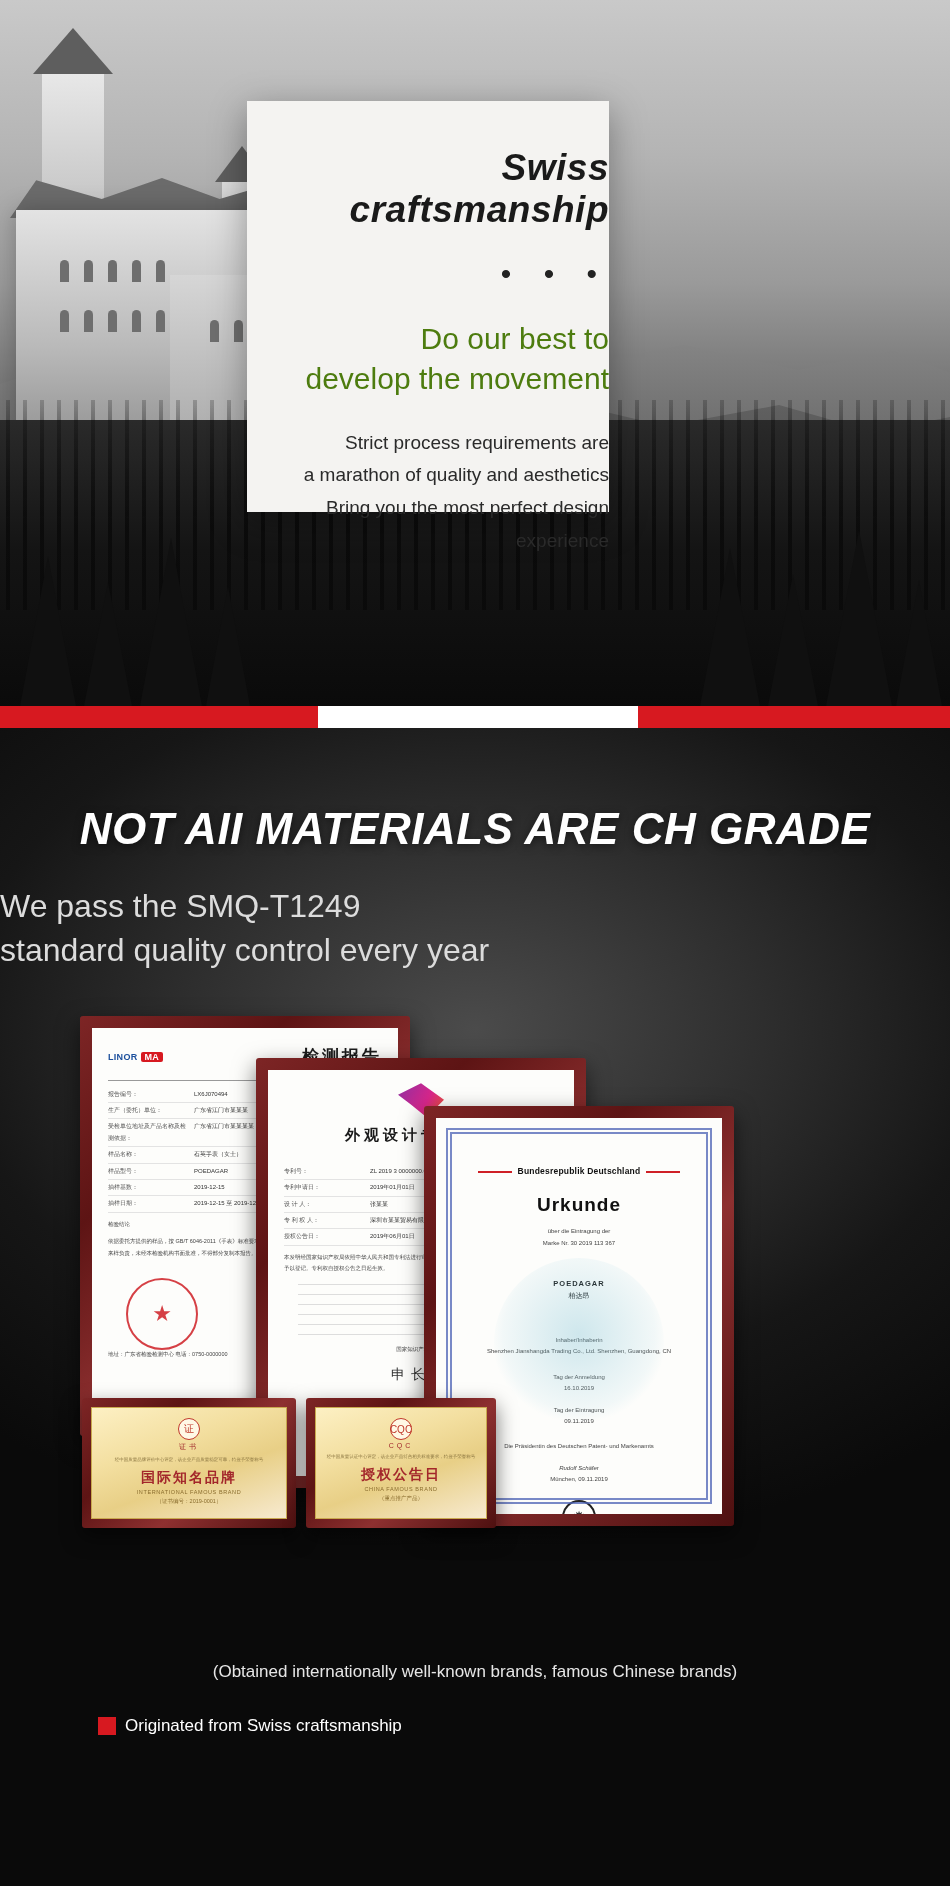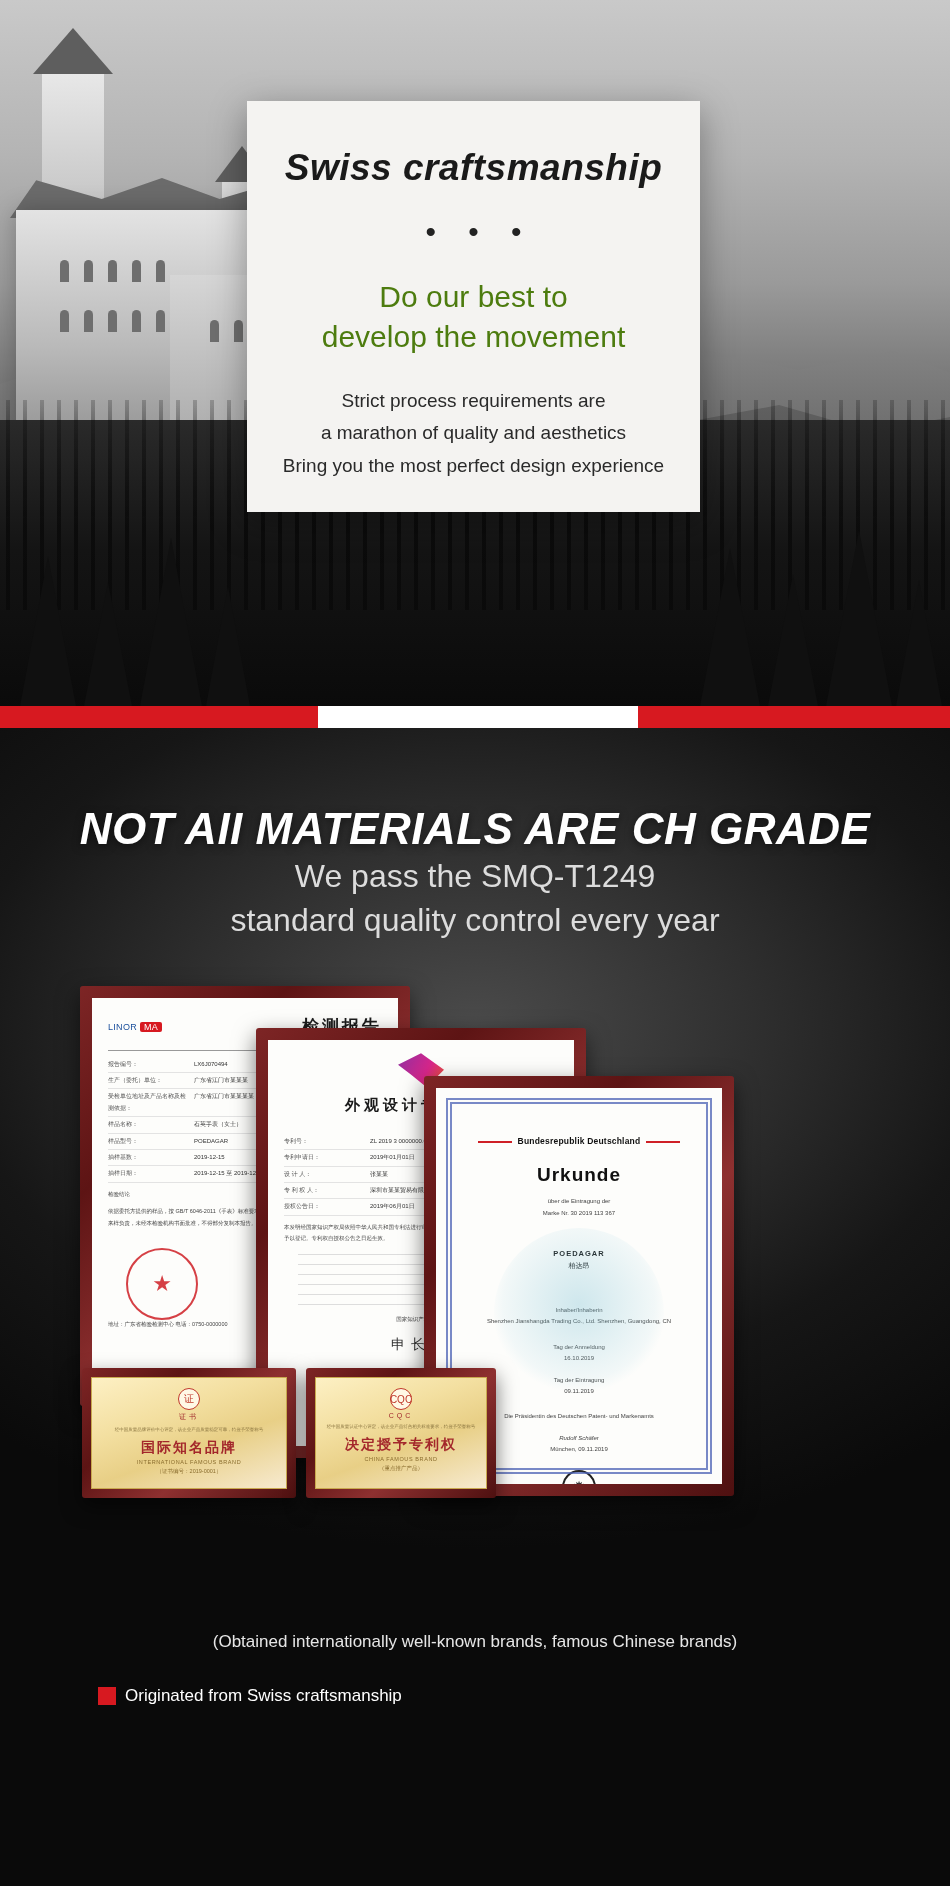--- a/index.html
+++ b/index.html
@@ -132,25 +132,25 @@
     position: absolute;
     width: 9px; height: 22px;
     background: #6e6e6e;
     border-radius: 5px 5px 0 0;
   }
 
   .quote-card {
     position: absolute;
     left: 247px;
     top: 101px;
-    width: 453px;
+    width: 362px;
     height: 411px;
     background: #f4f3f1;
     box-shadow: 0 10px 34px rgba(0,0,0,0.35);
-    text-align: center;
+    text-align: right;
     color: #1a1a1a;
   }
   .quote-title {
     margin-top: 46px;
     font-size: 37px;
     font-weight: bold;
     font-style: italic;
     letter-spacing: 0.5px;
   }
   .dots {
@@ -204,21 +204,22 @@
     text-align: center;
     padding-top: 76px;
     font-size: 44px;
     font-weight: bold;
     font-style: italic;
     color: #ffffff;
     letter-spacing: 0.5px;
     text-shadow: 0 2px 8px rgba(0,0,0,0.5);
   }
   .subhead {
-    text-align: center;
+    text-align: left;
+    margin-top: 30px;
     font-size: 32px;
     line-height: 1.38;
     color: #dcdcdc;
     font-weight: 300;
   }
 
   
   .certs {
     position: relative;
     width: 950px;
@@ -241,21 +242,21 @@
 
   
   .cert1 { left: 80px; top: 16px; width: 330px; height: 420px; }
   
   .cert2 { left: 256px; top: 58px; width: 330px; height: 430px; }
   
   .cert3 { left: 424px; top: 106px; width: 310px; height: 420px; }
 
   .cert-inner { padding: 13px 16px; font-size: 6px; color: #2b2b2b; line-height: 1.9; }
   .cert-head { display: flex; align-items: center; justify-content: space-between; }
-  .cert-logo { font-size: 9px; font-weight: normal; color: #1b4f9c; letter-spacing: .3px; }
+  .cert-logo { font-size: 9px; font-weight: bold; color: #1b4f9c; letter-spacing: .3px; }
   .cert-logo .ma { background: #d71920; color: #fff; padding: 0 4px; margin-left: 3px; border-radius: 2px;}
   .cert-bigtitle { font-size: 17px; font-weight: bold; color: #1b1b1b; letter-spacing: 3px; text-align: right; }
   .hr { height: 1px; background: #999; margin: 6px 0; }
   .rows { margin-top: 4px; }
   .rows .r { display: flex; gap: 8px; border-bottom: 1px solid #e3e3e3; padding: 2px 0; }
   .rows .r .k { width: 78px; color: #555; }
   .rows .r .v { flex: 1; color: #333; }
   .para { margin-top: 6px; color: #444; font-size: 5.5px; line-height: 2.1; }
   .stamp {
     position: absolute;
@@ -558,21 +559,21 @@
           <div class="p-en">INTERNATIONAL FAMOUS BRAND</div>
           <div class="p-sub">（证书编号：2019-0001）</div>
         </div>
       </div>
 
       <div class="plaque p2">
         <div class="gold">
           <div class="p-badge">CQC</div>
           <div class="p-zs">CQC</div>
           <div class="p-micro">经中国质量认证中心评定，该企业产品符合相关标准要求，特授予荣誉称号</div>
-          <div class="p-cn">决定授予专利权</div>
+          <div class="p-cn">授权公告日</div>
           <div class="p-en">CHINA FAMOUS BRAND</div>
           <div class="p-sub">（重点推广产品）</div>
         </div>
       </div>
     </div>
 
     <div class="caption">(Obtained internationally well-known brands, famous Chinese brands)</div>
 
     <div class="footnote">
       <span class="sq"></span>

